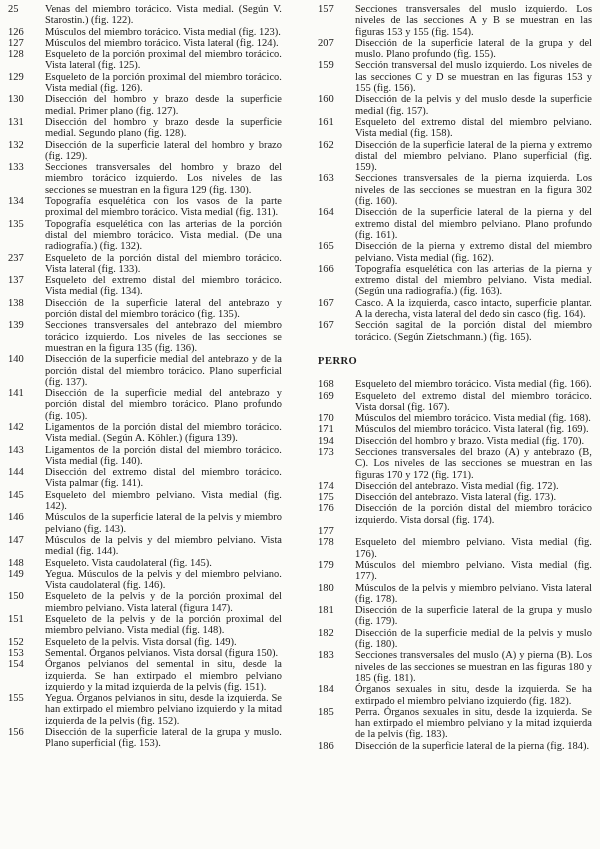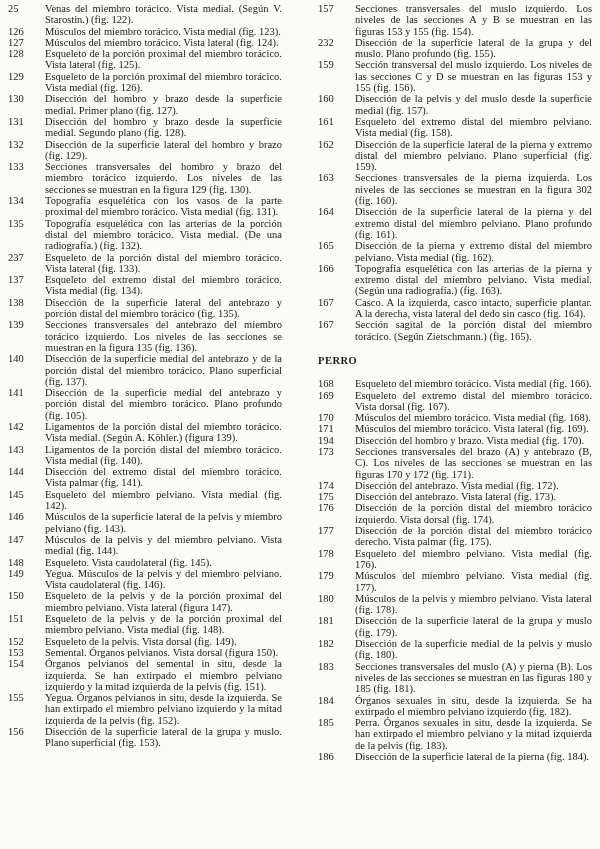--- a/index.html
+++ b/index.html
@@ -179,21 +179,21 @@
         <span class="num">156</span>
         <div class="text">Disección de la superficie lateral de la grupa y muslo. Plano superficial (fig. 153).</div>
       </div>
     </div>
   <div class="col">
       <div class="entry">
         <span class="num">157</span>
         <div class="text">Secciones transversales del muslo izquierdo. Los niveles de las secciones A y B se muestran en las figuras 153 y 155 (fig. 154).</div>
       </div>
       <div class="entry">
-        <span class="num">232</span>
+        <span class="num">207</span>
         <div class="text">Disección de la superficie lateral de la grupa y del muslo. Plano profundo (fig. 155).</div>
       </div>
       <div class="entry">
         <span class="num">159</span>
         <div class="text">Sección transversal del muslo izquierdo. Los niveles de las secciones C y D se muestran en las figuras 153 y 155 (fig. 156).</div>
       </div>
       <div class="entry">
         <span class="num">160</span>
         <div class="text">Disección de la pelvis y del muslo desde la superficie medial (fig. 157).</div>
       </div>
@@ -261,21 +261,20 @@
       <div class="entry">
         <span class="num">175</span>
         <div class="text">Disección del antebrazo. Vista lateral (fig. 173).</div>
       </div>
       <div class="entry">
         <span class="num">176</span>
         <div class="text">Disección de la porción distal del miembro torácico izquierdo. Vista dorsal (fig. 174).</div>
       </div>
       <div class="entry">
         <span class="num">177</span>
-        <div class="text">Disección de la porción distal del miembro torácico derecho. Vista palmar (fig. 175).</div>
       </div>
       <div class="entry">
         <span class="num">178</span>
         <div class="text">Esqueleto del miembro pelviano. Vista medial (fig. 176).</div>
       </div>
       <div class="entry">
         <span class="num">179</span>
         <div class="text">Músculos del miembro pelviano. Vista medial (fig. 177).</div>
       </div>
       <div class="entry">

